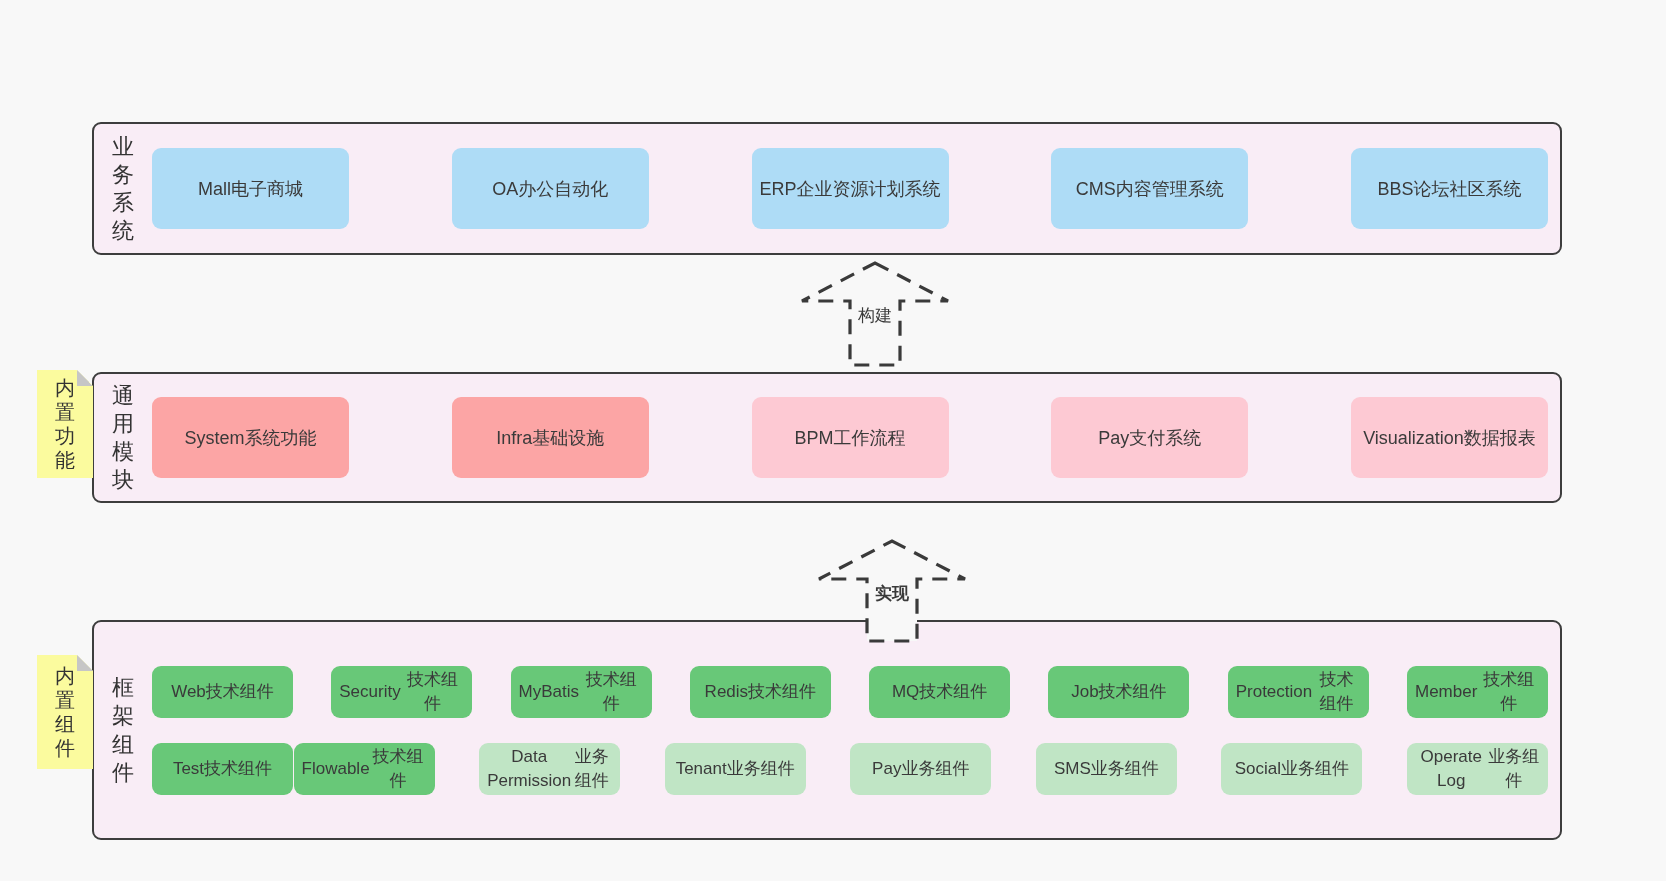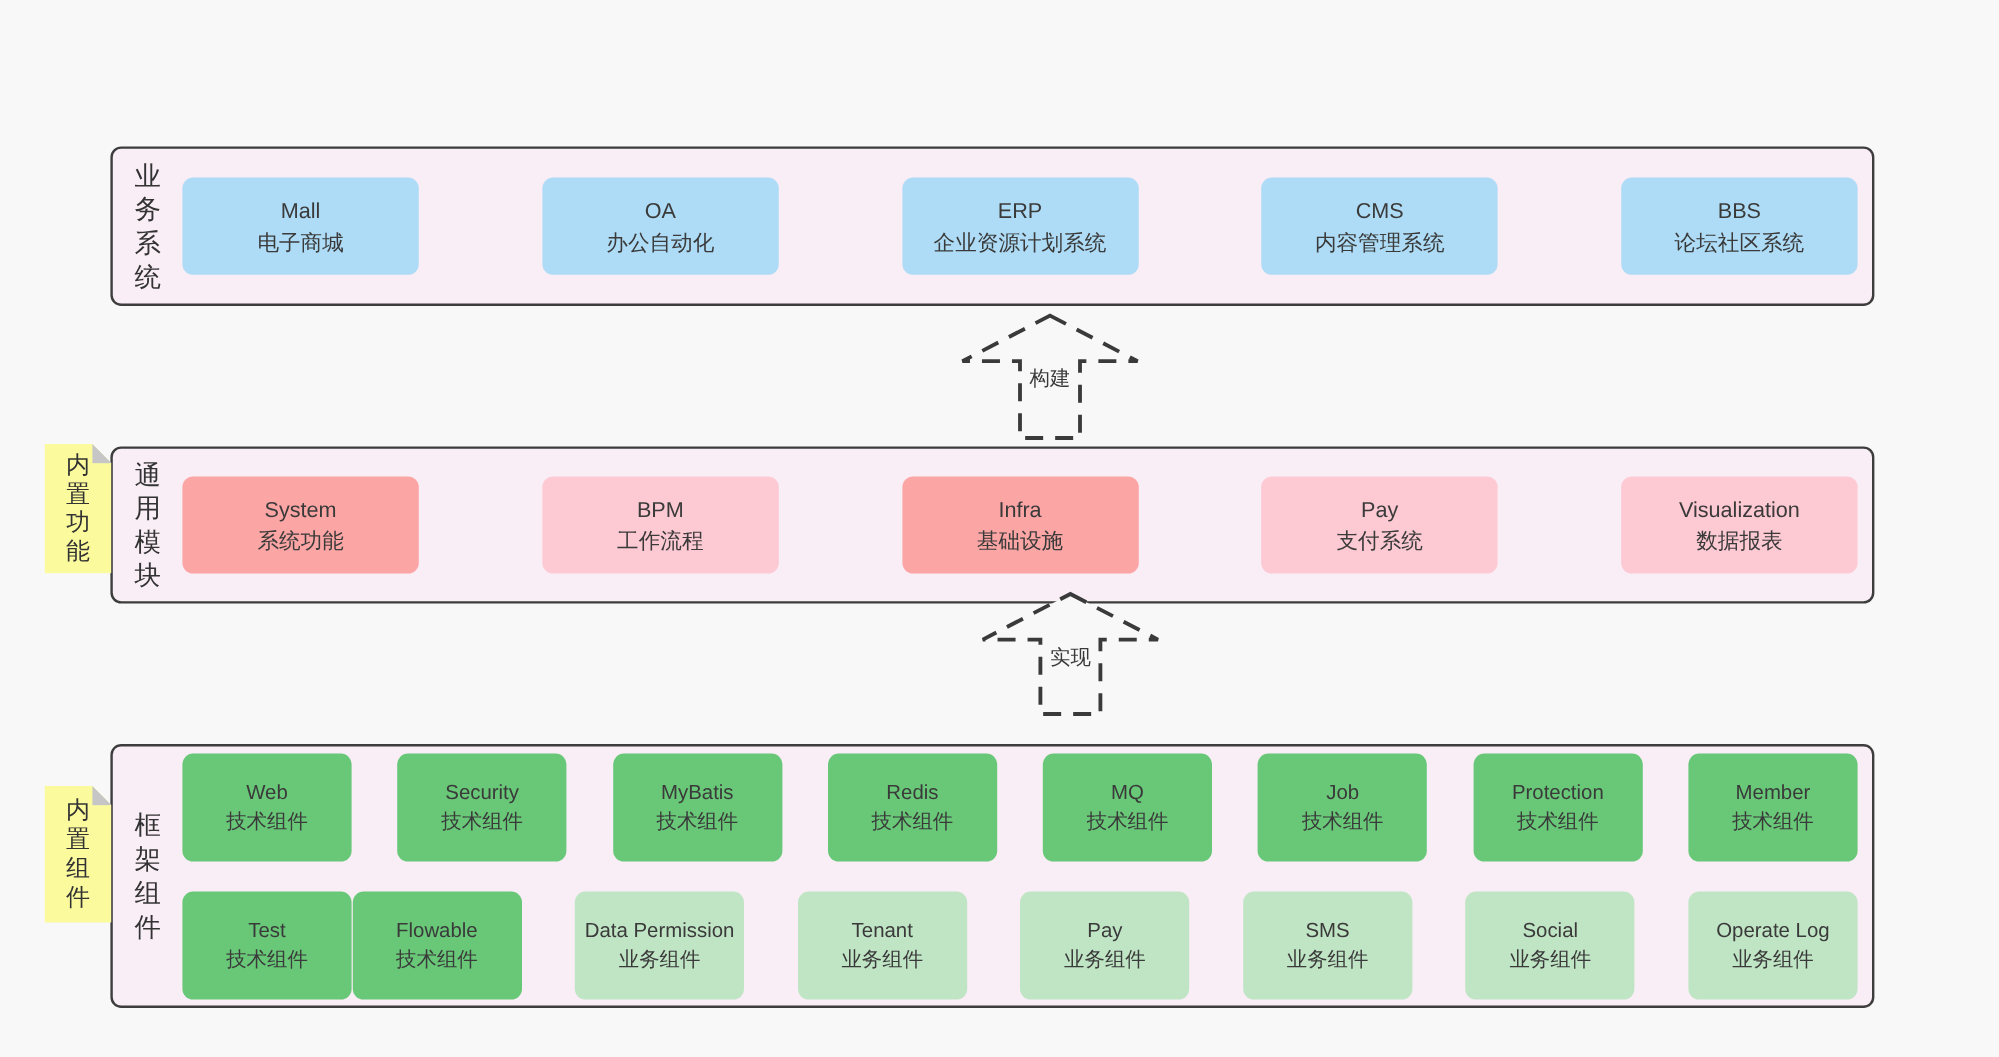--- a/index.html
+++ b/index.html
@@ -27,26 +27,26 @@
     flex:1; display:flex; align-items:center; justify-content:space-between;
     padding-right:12px;
   }
   .band-content-rows {
     flex:1; display:flex; flex-direction:column; justify-content:center;
     gap:25px; padding-right:12px;
   }
   .row { display:flex; justify-content:space-between; }
 
   .box {
-    border-radius:9px; display:flex; flex-direction:column;
+    border-radius:9px; display:flex; 
     align-items:center; justify-content:center; text-align:center;
     box-sizing:border-box; padding:4px 8px;
   }
   .band1 .box, .band2 .box { width:197px; height:81px; font-size:18px; line-height:26px; }
-  .band3 .box { width:141px; height:90px; font-size:17px; line-height:24px; }
+  .band3 .box { width:141px; height:52px; font-size:17px; line-height:24px; }
 
   .box.blue       { background:#aedcf6; }
   .box.red        { background:#fca5a5; }
   .box.pink       { background:#fdc9d3; }
   .box.green      { background:#68c878; }
   .box.lightgreen { background:#c0e5c5;margin-left:44px; }
 
   .note {
     position:absolute; left:37px; width:56px; background:#fbfb9e; z-index:5;
     display:flex; flex-direction:column; align-items:center; justify-content:center;
@@ -56,21 +56,21 @@
   .note1 { top:370px; height:108px; }
   .note2 { top:655px; height:114px; }
   .note .fold {
     position:absolute; top:0; right:0; width:16px; height:16px;
     background:linear-gradient(to bottom left, rgba(0,0,0,0) 50%, #c6c6c6 50%);
   }
   .note .chars { display:flex; flex-direction:column; align-items:center; gap:3px; }
 
   .arrow { position:absolute; z-index:2; }
   .arrow1 { left:800px; top:260px; }
-  .arrow2 { left:817px; top:492px; }
+  .arrow2 { left:817px; top:538px;font-weight:bold; }
   .arrow svg { display:block; }
   .arrow-label {
     position:absolute; left:50%; top:42px; transform:translateX(-50%);
     background:#f8f8f8; padding:2px 5px; font-size:17px; white-space:nowrap;
   }
 </style>
 </head>
 <body>
 
 <section class="band band1">
@@ -126,27 +126,27 @@
       <div>通</div>
       <div>用</div>
       <div>模</div>
       <div>块</div>
     </div>
   <div class="band-content">
       <div class="box red">
         <div class="box-name">System</div>
         <div class="box-desc">系统功能</div>
       </div>
+      <div class="box red">
+        <div class="box-name">Infra</div>
+        <div class="box-desc">基础设施</div>
+      </div>
       <div class="box pink">
         <div class="box-name">BPM</div>
         <div class="box-desc">工作流程</div>
-      </div>
-      <div class="box red">
-        <div class="box-name">Infra</div>
-        <div class="box-desc">基础设施</div>
       </div>
       <div class="box pink">
         <div class="box-name">Pay</div>
         <div class="box-desc">支付系统</div>
       </div>
       <div class="box pink">
         <div class="box-name">Visualization</div>
         <div class="box-desc">数据报表</div>
       </div>
     </div>

